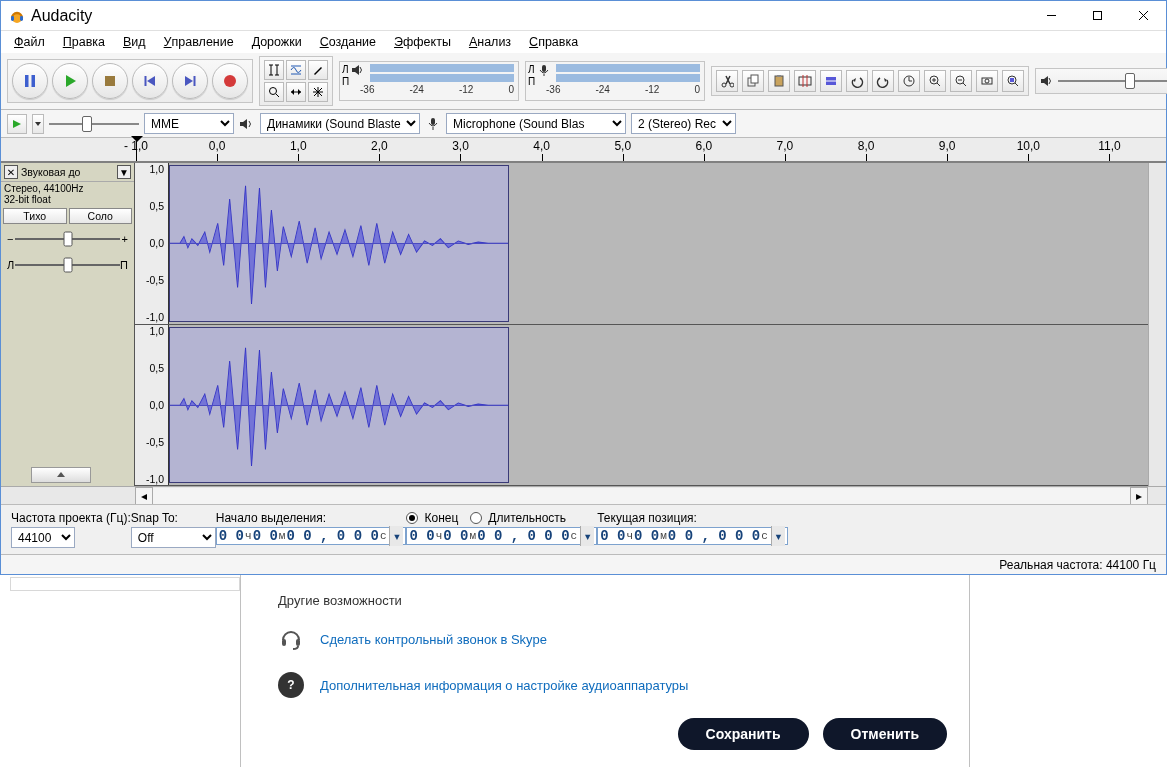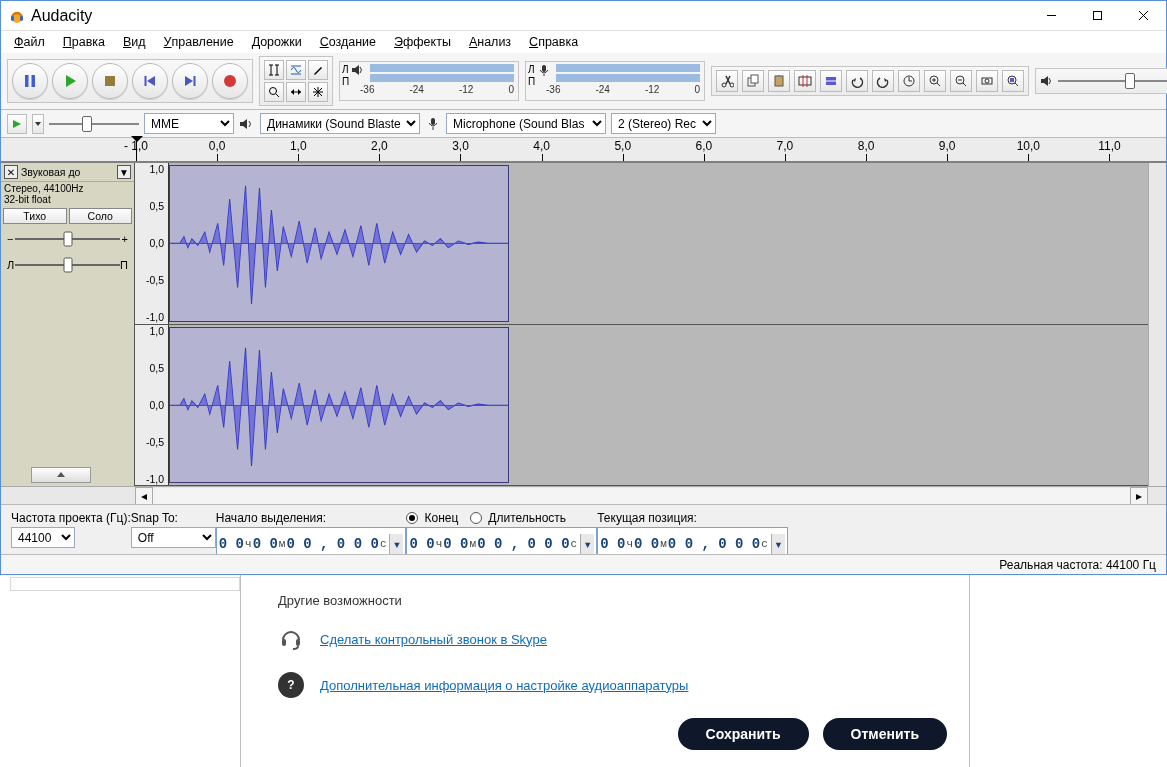--- a/index.html
+++ b/index.html
@@ -63,32 +63,32 @@
   .vscroll { width:18px; background:#e8e8e8; border-left:1px solid #aaa;}
   .collapse-btn { position:absolute; left:30px; bottom:3px; width:60px; height:16px; background:linear-gradient(#fff,#ddd); border:1px solid #999; display:flex; align-items:center; justify-content:center;}
   
   .hscroll { height:18px; background:#e8e8e8; display:flex; align-items:center; border-top:1px solid #aaa;}
   .hscroll .arrow { width:18px; height:18px; display:flex; align-items:center; justify-content:center; border:1px solid #aaa; background:#f4f4f4;}
   .hscroll .tray { flex:1; height:16px; background:#f4f4f4; position:relative;}
   
   .selbar { height:50px; background:#f0f0f0; display:flex; align-items:flex-start; padding:6px 10px; border-top:1px solid #bbb;}
   .selcol { display:flex; flex-direction:column; gap:2px; font-size:12px;}
   .selcol .row { display:flex; align-items:center; gap:6px;}
-  .timefield { display:flex; align-items:center; border:1px solid #7da2ce; background:#fff; height:14px; padding:16px 2px; font-family:'Courier New',monospace; font-size:14px; color:#17437a; font-weight:bold;}
+  .timefield { display:flex; align-items:center; border:1px solid #7da2ce; background:#fff; height:14px; padding:8px 2px; font-family:'Courier New',monospace; font-size:14px; color:#17437a; font-weight:bold;}
   .timefield .unit { color:#444; font-weight:normal; font-size:11px; padding:0 1px;}
   .timefield .dd { width:14px; height:20px; background:#e8e8e8; border-left:1px solid #aaa; display:flex; align-items:center; justify-content:center; margin-left:2px;}
   .radio { width:12px; height:12px; border:1px solid #555; border-radius:50%; display:inline-flex; align-items:center; justify-content:center; background:#fff;}
   .radio.checked::after { content:''; width:6px; height:6px; border-radius:50%; background:#000;}
   
   .statusbar { height:20px; border-top:1px solid #bbb; display:flex; justify-content:flex-end; align-items:center; padding:0 10px; font-size:12px; background:#f5f5f5;}
   
   .underdlg { width:970px; margin:0 auto; border:1px solid #c0c0c0; border-top:none; background:#fff; padding:18px 22px 24px 22px; }
   .underdlg .heading { font-size:13px; color:#333; margin-bottom:18px; margin-left:15px;}
   .underdlg .link-row { display:flex; align-items:center; gap:16px; margin-bottom:20px; margin-left:15px;}
-  .underdlg .link { color:#0f6cbd; font-size:13px; cursor:pointer;text-decoration:underline;}
+  .underdlg .link { color:#0f6cbd; font-size:13px; cursor:pointer;}
   .circicon { width:26px; height:26px; border-radius:50%; display:flex; align-items:center; justify-content:center;}
   .dlgbtns { display:flex; gap:14px; justify-content:flex-end; margin-top:20px;}
   .pillbtn { background:#0f172a; color:#fff; border:none; border-radius:18px; padding:8px 28px; font-size:14px; font-weight:700;}
   
   .leftbox { position:absolute; top:577px; left:10px; width:230px; height:14px; border:1px solid #d8d8d8; background:#fff;}
 </style>
 </head>
 <body>
 
 <div class="window">
@@ -381,21 +381,21 @@
     <svg width="16" height="14">
         <polygon points="1,5 4,5 8,2 8,12 4,9 1,9" fill="#333"></polygon>
         <path d="M10 4 Q13 7 10 10" stroke="#333" fill="none"></path>
       </svg>
     <select class="combo" style="width:160px;"><option>Динамики (Sound Blaste</option></select>
     <svg width="16" height="14">
         <rect x="6" y="1" width="4" height="7" rx="2" fill="#333"></rect>
         <path d="M4 6 Q8 12 12 6" stroke="#333" fill="none"></path>
         <line x1="8" y1="10" x2="8" y2="13" stroke="#333"></line>
       </svg>
-    <select class="combo" style="width:160px;"><option>Microphone (Sound Blas</option></select>
+    <select class="combo" style="width:180px;"><option>Microphone (Sound Blas</option></select>
     <select class="combo" style="width:105px;"><option>2 (Stereo) Rec</option></select>
   </div>
 
   <div class="timeline">
     <div class="tl-inner" id="ruler">
         <div class="tick" style="left: 0px;"></div>
         <div class="tlabel" style="left: 0px;">- 1,0</div>
         <div class="tick" style="left: 81.12px;"></div>
         <div class="tlabel" style="left: 81.12px;">0,0</div>
         <div class="tick" style="left: 162.24px;"></div>

